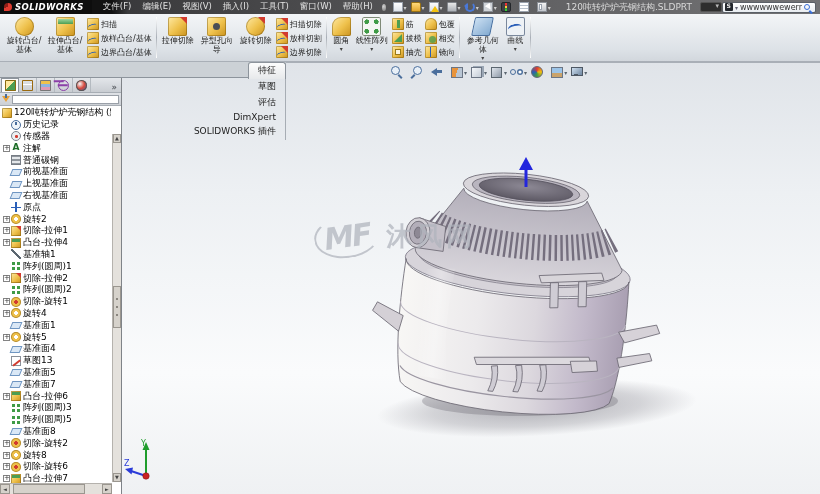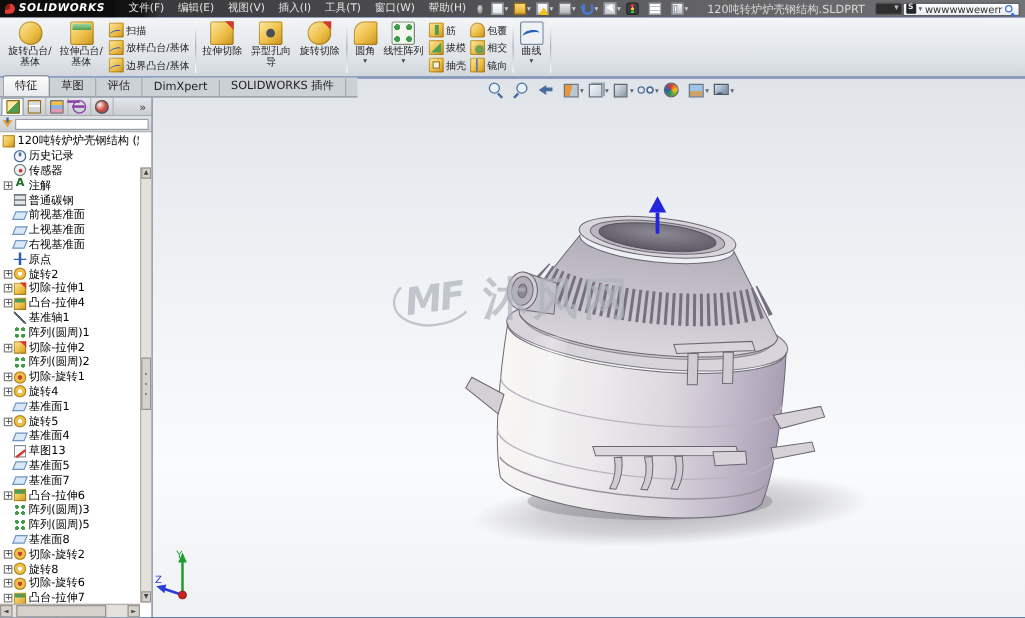--- a/index.html
+++ b/index.html
@@ -1,19 +1,19 @@
 <!DOCTYPE html>
 <html><head>
 <meta charset="utf-8">
 <style>
   html,body{margin:0;padding:0;background:#888;}
   *{box-sizing:border-box;}
   .app{position:relative;width:820px;height:494px;overflow:hidden;
        font-family:"DejaVu Sans","Liberation Sans",sans-serif;font-size:9px;color:#111;
-       background:#1d4ed8;}
+       background:#e5e5e5;}
 
   
   .titlebar{position:absolute;left:0;top:0;width:820px;height:14px;display:flex;align-items:center;
     background:linear-gradient(90deg,#121212 0,#121212 112px,#3a3a3c 128px,#4a4a4c 300px,#636365 560px,#737375 820px);}
   .logo{display:flex;align-items:center;gap:3px;padding:0 8px 0 4px;height:14px;background:#0d0d0d;}
   .logo-glyph{width:8px;height:8px;border-radius:50% 50% 50% 0;background:conic-gradient(#e03c31 0 70%,#8f1f18 70% 100%);display:inline-block;}
   .logo-text{color:#fff;font-weight:bold;font-style:italic;font-size:8.5px;letter-spacing:.4px;}
   .menus{display:flex;gap:1px;margin-left:6px;}
   .menu{color:#e3e3e3;font-size:8.5px;padding:1px 5px;white-space:nowrap;}
   .q-pin{width:7px;height:7px;margin:0 4px;border-radius:50%;background:radial-gradient(circle at 35% 35%,#cfcfcf,#7c7c7c);box-shadow:2px 3px 0 -2px #9a9a9a;}
@@ -78,33 +78,33 @@
   .cmi-s.v-sweep-cut::before,.cmi-s.v-loft-cut::before,.cmi-s.v-boundary-cut::before{content:"";position:absolute;left:1px;top:6px;width:9px;height:4px;border-top:1.6px solid #2a5fb8;border-radius:50%;transform:rotate(-18deg);}
   .cmi-s.v-rib::before{content:"";position:absolute;left:5px;top:2px;width:3px;height:8px;background:#4d9e52;}
   .cmi-s.v-draft::before{content:"";position:absolute;left:2px;top:2px;border-left:8px solid transparent;border-bottom:8px solid #4d9e52;}
   .cmi-s.v-shell::before{content:"";position:absolute;left:3px;top:3px;right:3px;bottom:3px;background:#fdf6e2;border:1px solid #9a7a18;}
   .cmi-s.v-wrap{border-radius:50% 50% 2px 2px;}
   .cmi-s.v-intersect::before{content:"";position:absolute;left:4px;top:4px;width:7px;height:7px;border-radius:50%;background:rgba(77,158,82,.8);}
   .cmi-s.v-mirror::before{content:"";position:absolute;left:5.5px;top:1px;width:1px;height:10px;background:#2a5fb8;}
 
   
   .tabstrip{position:absolute;left:0;top:62px;width:286px;height:16px;z-index:3;display:flex;align-items:flex-end;
-    background:#ccd1d6;border-bottom:1px solid #8d949c;padding-left:2px;}
+    background:#ccd1d6;border-bottom:1px solid #8d949c;padding-left:2px;flex-direction:column;}
   .tab{padding:1px 9px 2px;font-size:9px;color:#222;border-right:1px solid #a7adb4;white-space:nowrap;}
   .tab.v-active{background:linear-gradient(180deg,#fdfdfd,#e7e9eb);border:1px solid #8d949c;border-bottom:none;border-radius:3px 3px 0 0;}
 
   
   .viewport{position:absolute;left:122px;top:62px;width:698px;height:432px;overflow:hidden;
     background:linear-gradient(180deg,#e0e4e9 0%,#edf0f3 30%,#fafbfc 72%,#eff1f3 100%);border-top:1px solid #a9afb7;}
   .model-svg{position:absolute;left:0;top:0;}
   .watermark{position:absolute;left:192px;top:152px;z-index:2;color:#b0b4bd;opacity:.72;text-align:center;pointer-events:none;}
   .wm-row{display:flex;align-items:center;gap:6px;}
   .wm-logo{font-size:30px;font-weight:bold;font-style:italic;letter-spacing:-2px;
     border:2px solid #b0b4bd;border-color:transparent transparent #b0b4bd #b0b4bd;border-radius:50%;padding:2px 8px;transform:rotate(-8deg);}
-  .wm-brand{font-size:36px;font-weight:bold;letter-spacing:4px;}
+  .wm-brand{font-size:26px;font-weight:bold;letter-spacing:4px;}
   .wm-url{font-size:13px;letter-spacing:3.5px;margin-top:2px;}
   
   .headsup{position:absolute;left:268px;top:1px;z-index:3;display:flex;align-items:center;gap:3px;height:15px;}
   .hu-btn{display:flex;align-items:center;gap:1px;}
   .hu{width:13px;height:13px;position:relative;display:inline-block;}
   .hudd::after{content:"▾";color:#5b6670;font-size:6px;}
   .hu.v-zoom-to-fit::before,.hu.v-zoom-to-area::before{content:"";position:absolute;left:1px;top:1px;width:7px;height:7px;border:1.5px solid #4a6e9c;border-radius:50%;background:#e8f0f8;}
   .hu.v-zoom-to-fit::after,.hu.v-zoom-to-area::after{content:"";position:absolute;left:9px;top:9px;width:5px;height:2px;background:#4a6e9c;transform:rotate(45deg);transform-origin:0 0;}
   .hu.v-zoom-to-area{transform:scaleX(-1);}
   .hu.v-previous-view::before{content:"";position:absolute;left:1px;top:3px;border-top:4px solid transparent;border-bottom:4px solid transparent;border-right:6px solid #4a6e9c;}
@@ -287,20 +287,34 @@
         <span class="cm-label">拉伸切除</span>
       </div>
       <div class="cm-big">
         <span class="cmi v-hole-wizard"></span>
         <span class="cm-label">异型孔向导</span>
       </div>
       <div class="cm-big">
         <span class="cmi v-revolve-cut"></span>
         <span class="cm-label">旋转切除</span>
       </div>
+      <div class="scol">
+        <div class="cm-small">
+            <span class="cmi-s v-sweep-cut"></span>
+            <span class="sl">扫描切除</span>
+          </div>
+        <div class="cm-small">
+            <span class="cmi-s v-loft-cut"></span>
+            <span class="sl">放样切割</span>
+          </div>
+        <div class="cm-small">
+            <span class="cmi-s v-boundary-cut"></span>
+            <span class="sl">边界切除</span>
+          </div>
+      </div>
     </div>
     <div class="vsep"></div>
     <div class="grp">
       <div class="cm-big has-dd">
         <span class="cmi v-fillet"></span>
         <span class="cm-label">圆角</span>
       </div>
       <div class="cm-big has-dd">
         <span class="cmi v-linear-pattern"></span>
         <span class="cm-label">线性阵列</span>
@@ -329,20 +343,24 @@
             <span class="sl">相交</span>
           </div>
         <div class="cm-small">
             <span class="cmi-s v-mirror"></span>
             <span class="sl">镜向</span>
           </div>
       </div>
     </div>
     <div class="vsep"></div>
     <div class="grp">
+      <div class="cm-big has-dd">
+        <span class="cmi v-reference-geometry"></span>
+        <span class="cm-label">参考几何体</span>
+      </div>
       <div class="cm-big has-dd">
         <span class="cmi v-curves"></span>
         <span class="cm-label">曲线</span>
       </div>
     </div>
     <div class="vsep"></div>
   </div>
 
   <div class="tabstrip">
 

